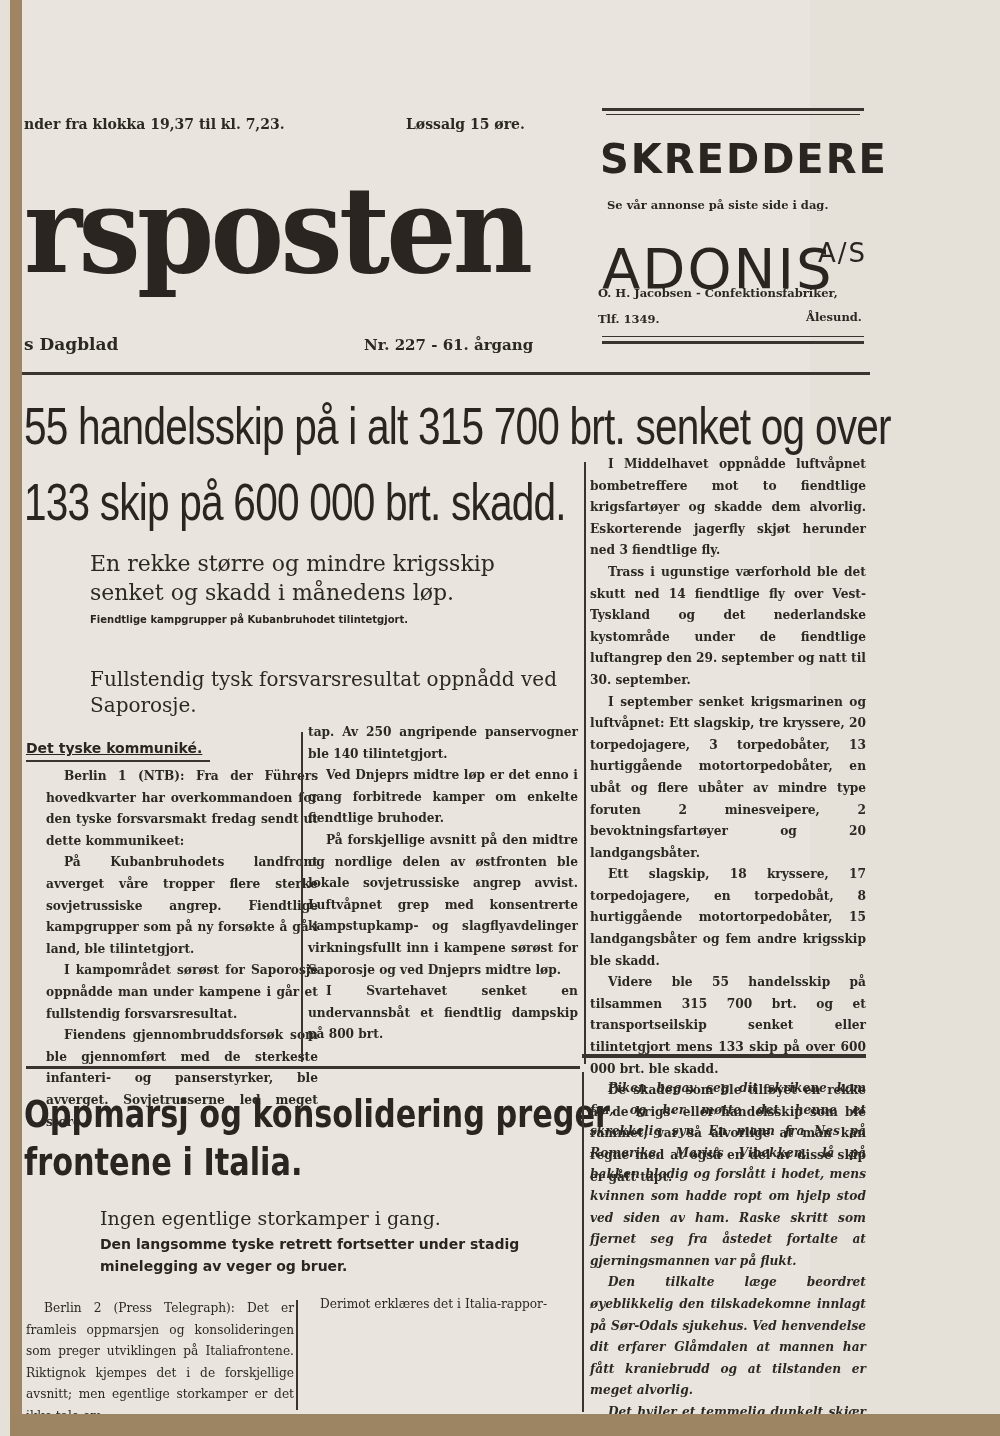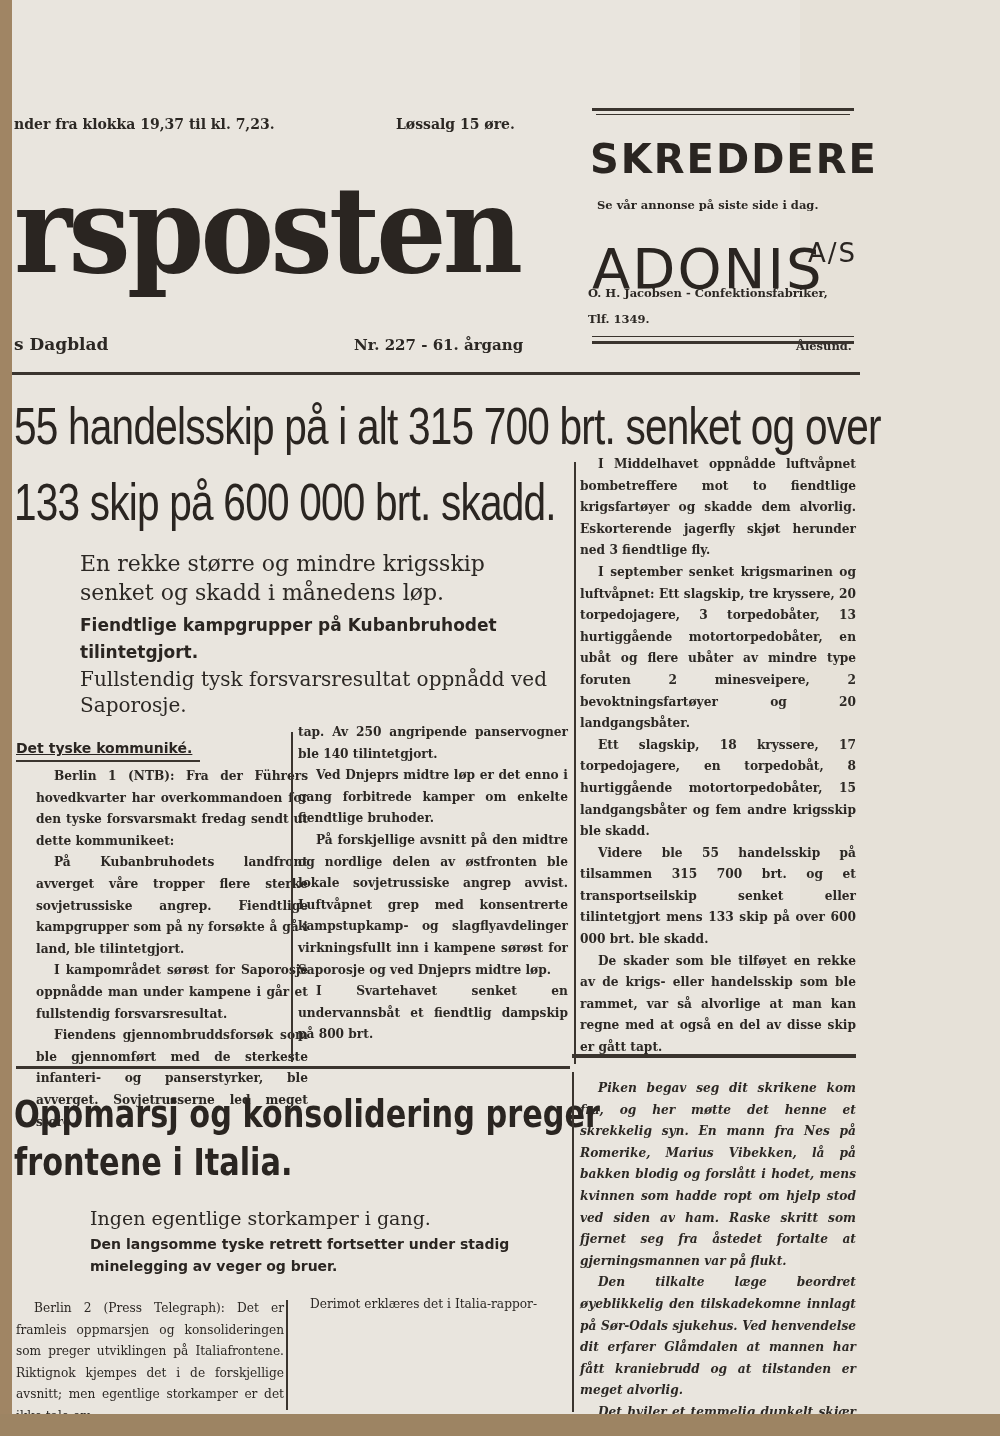--- a/index.html
+++ b/index.html
@@ -1,34 +1,34 @@
 <!DOCTYPE html>
 <html><head>
 <meta charset="utf-8">
 <style>
   * { box-sizing: border-box; margin: 0; padding: 0; }
   html, body { width: 1000px; height: 1436px; overflow: hidden; }
   body { background: #e6e1d8; position: relative; font-family: "DejaVu Serif", serif; color: #2a2622; }
-  .page { position: absolute; left: 0; top: 0; width: 800px; height: 1436px; background: #e9e5de; }
+  .page { position: absolute; left: 10px; top: 0; width: 800px; height: 1436px; background: #e9e5de; }
   .page::before { content: ""; position: absolute; left: 0; top: 0; width: 12px; height: 1436px; background: #a08564; }
   .page::after { content: ""; position: absolute; left: 0; bottom: 0; width: 1000px; height: 22px; background: #9d8463; }
   .abs { position: absolute; }
 
   .mast-small { font-family: "DejaVu Serif", serif; font-weight: bold; font-size: 14px; color: #2c2824; white-space: nowrap; }
   .mast-title { font-family: "DejaVu Serif", serif; font-weight: bold; font-size: 120px; letter-spacing: -4px; color: #2a2521; line-height: 1; transform: scaleX(0.92); transform-origin: left; }
   .rule { background: #3a342e; }
 
   .ad-title { font-family: "DejaVu Sans", sans-serif; font-weight: bold; font-size: 40px; letter-spacing: 2px; color: #2a2521; }
   .ad-note { font-family: "DejaVu Serif", serif; font-weight: bold; font-size: 11.5px; color: #2c2824; white-space: nowrap; }
   .ad-brand { font-family: "DejaVu Sans", sans-serif; font-size: 56px; color: #2a2521; letter-spacing: 2px; font-weight: normal; }
   .ad-sub { font-family: "DejaVu Serif", serif; font-weight: bold; font-size: 11.5px; color: #2c2824; white-space: nowrap; }
 
   .headline { font-family: "Liberation Sans", sans-serif; font-size: 52px; color: #2a2521; transform: scaleX(0.78); transform-origin: left; white-space: nowrap; letter-spacing: -1px; line-height: 1; }
   .subhead { font-family: "DejaVu Serif", serif; font-size: 22px; color: #2c2824; line-height: 1.3; }
-  .kicker { font-family: "DejaVu Sans", sans-serif; font-weight: bold; font-size: 17px; color: #2a2521; line-height: 1.6; }
+  .kicker { font-family: "DejaVu Sans", sans-serif; font-weight: bold; font-size: 10px; color: #2a2521; line-height: 1.6; }
   .section { font-family: "DejaVu Sans", sans-serif; font-weight: bold; font-size: 14px; text-decoration: underline; color: #2a2521; }
 
   .col { font-family: "DejaVu Serif", serif; font-weight: bold; font-size: 12.2px; line-height: 21.6px; color: #2c2824; text-align: justify; }
   .col p { text-indent: 18px; }
   .col p.noind { text-indent: 0; }
   .ital { font-style: italic; }
 
   .h2 { font-family: "DejaVu Sans", sans-serif; font-weight: bold; font-size: 37px; color: #2a2521; transform: scaleX(0.82); transform-origin: left; white-space: nowrap; line-height: 1.25; }
   .vline { width: 2px; background: #3a342e; }
 </style>
@@ -45,21 +45,21 @@
   <div class="abs rule" style="left:12px; top:372px; width:848px; height:3px;"></div>
 
   <div class="abs rule" style="left:592px; top:108px; width:262px; height:3px;"></div>
   <div class="abs rule" style="left:596px; top:114px; width:254px; height:1px;"></div>
   <div class="abs ad-title" style="left:590px; top:136px;">SKREDDERE</div>
   <div class="abs ad-note" style="left:597px; top:198px;">Se vår annonse på siste side i dag.</div>
   <div class="abs ad-brand" style="left:592px; top:236px;">ADONIS</div>
   <div class="abs ad-brand" style="left:808px; top:238px; font-size:26px;">A/S</div>
   <div class="abs ad-sub" style="left:588px; top:286px;">O. H. Jacobsen - Confektionsfabriker,</div>
   <div class="abs ad-sub" style="left:588px; top:312px;">Tlf. 1349.</div>
-  <div class="abs ad-sub" style="left:796px; top:310px;margin-top:29px;">Ålesund.</div>
+  <div class="abs ad-sub" style="left:796px; top:310px;">Ålesund.</div>
   <div class="abs rule" style="left:592px; top:336px; width:262px; height:1px;"></div>
   <div class="abs rule" style="left:592px; top:341px; width:262px; height:3px;"></div>
 
   <div class="abs headline" style="left:14px; top:400px;">55 handelsskip på i alt 315 700 brt. senket og over</div>
   <div class="abs headline" style="left:14px; top:476px;">133 skip på 600 000 brt. skadd.</div>
 
   <div class="abs subhead" style="left:80px; top:550px; width:460px;">En rekke større og mindre krigsskip senket og skadd i månedens løp.</div>
   <div class="abs kicker" style="left:80px; top:612px; width:470px;">Fiendtlige kampgrupper på Kubanbruhodet tilintetgjort.</div>
   <div class="abs subhead" style="left:80px; top:666px; width:480px; font-size:20px;">Fullstendig tysk forsvarsresultat oppnådd ved Saporosje.</div>
 
@@ -77,20 +77,21 @@
   <div class="abs col" style="left:298px; top:722px; width:270px;">
     <p class="noind">tap. Av 250 angripende panservogner ble 140 tilintetgjort.</p>
     <p>Ved Dnjeprs midtre løp er det enno i gang forbitrede kamper om enkelte fiendtlige bruhoder.</p>
     <p>På forskjellige avsnitt på den midtre og nordlige delen av østfronten ble lokale sovjetrussiske angrep avvist. Luftvåpnet grep med konsentrerte kampstupkamp- og slagflyavdelinger virkningsfullt inn i kampene sørøst for Saporosje og ved Dnjeprs midtre løp.</p>
     <p>I Svartehavet senket en undervannsbåt et fiendtlig dampskip på 800 brt.</p>
   </div>
   <div class="abs vline" style="left:574px; top:462px; height:602px;"></div>
 
   <div class="abs col" style="left:580px; top:454px; width:276px;">
     <p>I Middelhavet oppnådde luftvåpnet bombetreffere mot to fiendtlige krigsfartøyer og skadde dem alvorlig. Eskorterende jagerfly skjøt herunder ned 3 fiendtlige fly.</p>
+    <p>Trass i ugunstige værforhold ble det skutt ned 14 fiendtlige fly over Vest-Tyskland og det nederlandske kystområde under de fiendtlige luftangrep den 29. september og natt til 30. september.</p>
     <p>I september senket krigsmarinen og luftvåpnet: Ett slagskip, tre kryssere, 20 torpedojagere, 3 torpedobåter, 13 hurtiggående motortorpedobåter, en ubåt og flere ubåter av mindre type foruten 2 minesveipere, 2 bevoktningsfartøyer og 20 landgangsbåter.</p>
     <p>Ett slagskip, 18 kryssere, 17 torpedojagere, en torpedobåt, 8 hurtiggående motortorpedobåter, 15 landgangsbåter og fem andre krigsskip ble skadd.</p>
     <p>Videre ble 55 handelsskip på tilsammen 315 700 brt. og et transportseilskip senket eller tilintetgjort mens 133 skip på over 600 000 brt. ble skadd.</p>
     <p>De skader som ble tilføyet en rekke av de krigs- eller handelsskip som ble rammet, var så alvorlige at man kan regne med at også en del av disse skip er gått tapt.</p>
   </div>
 
   <div class="abs rule" style="left:16px; top:1066px; width:554px; height:3px;"></div>
   <div class="abs rule" style="left:572px; top:1054px; width:284px; height:4px;"></div>
 
   <div class="abs h2" style="left:14px; top:1092px;">Oppmarsj og konsolidering preger</div>

